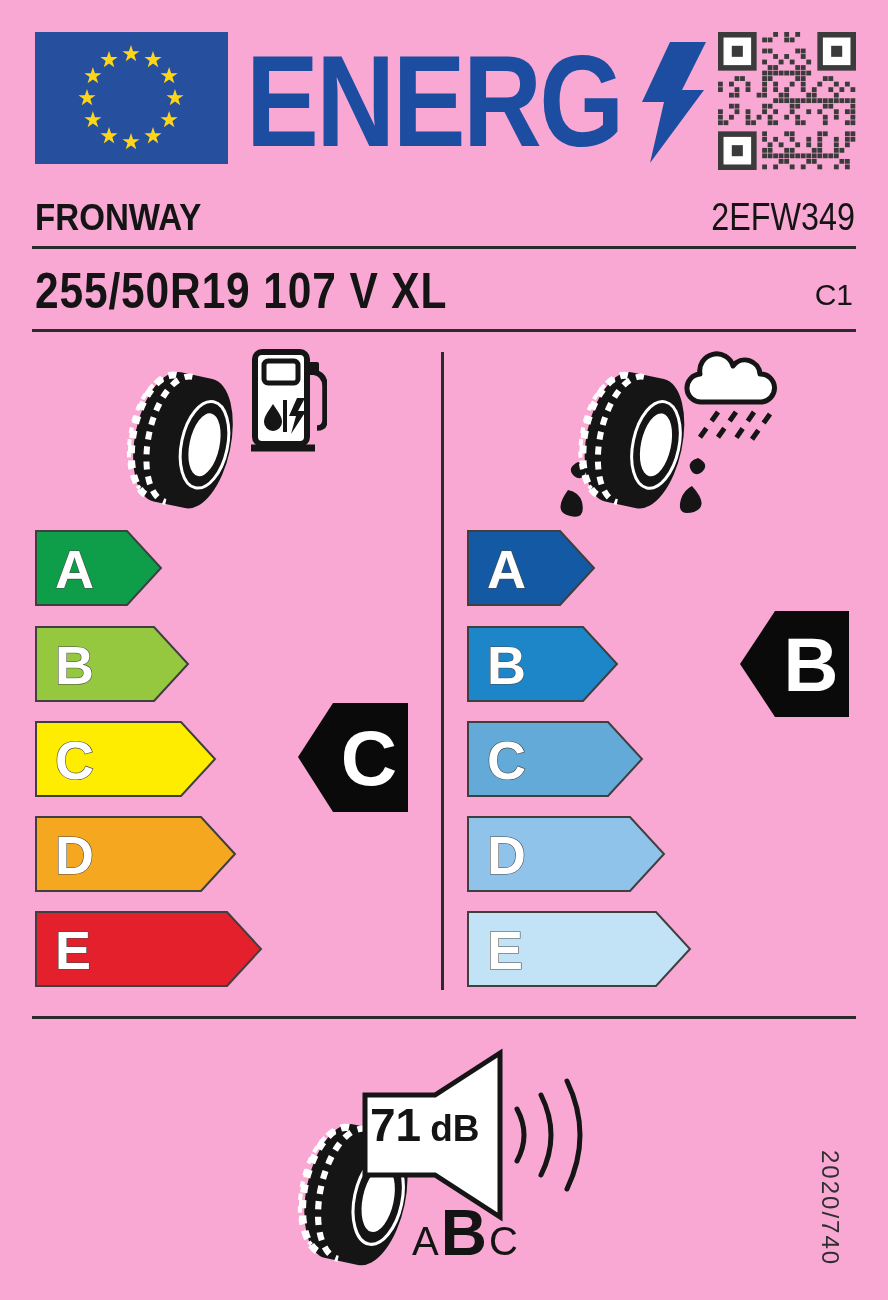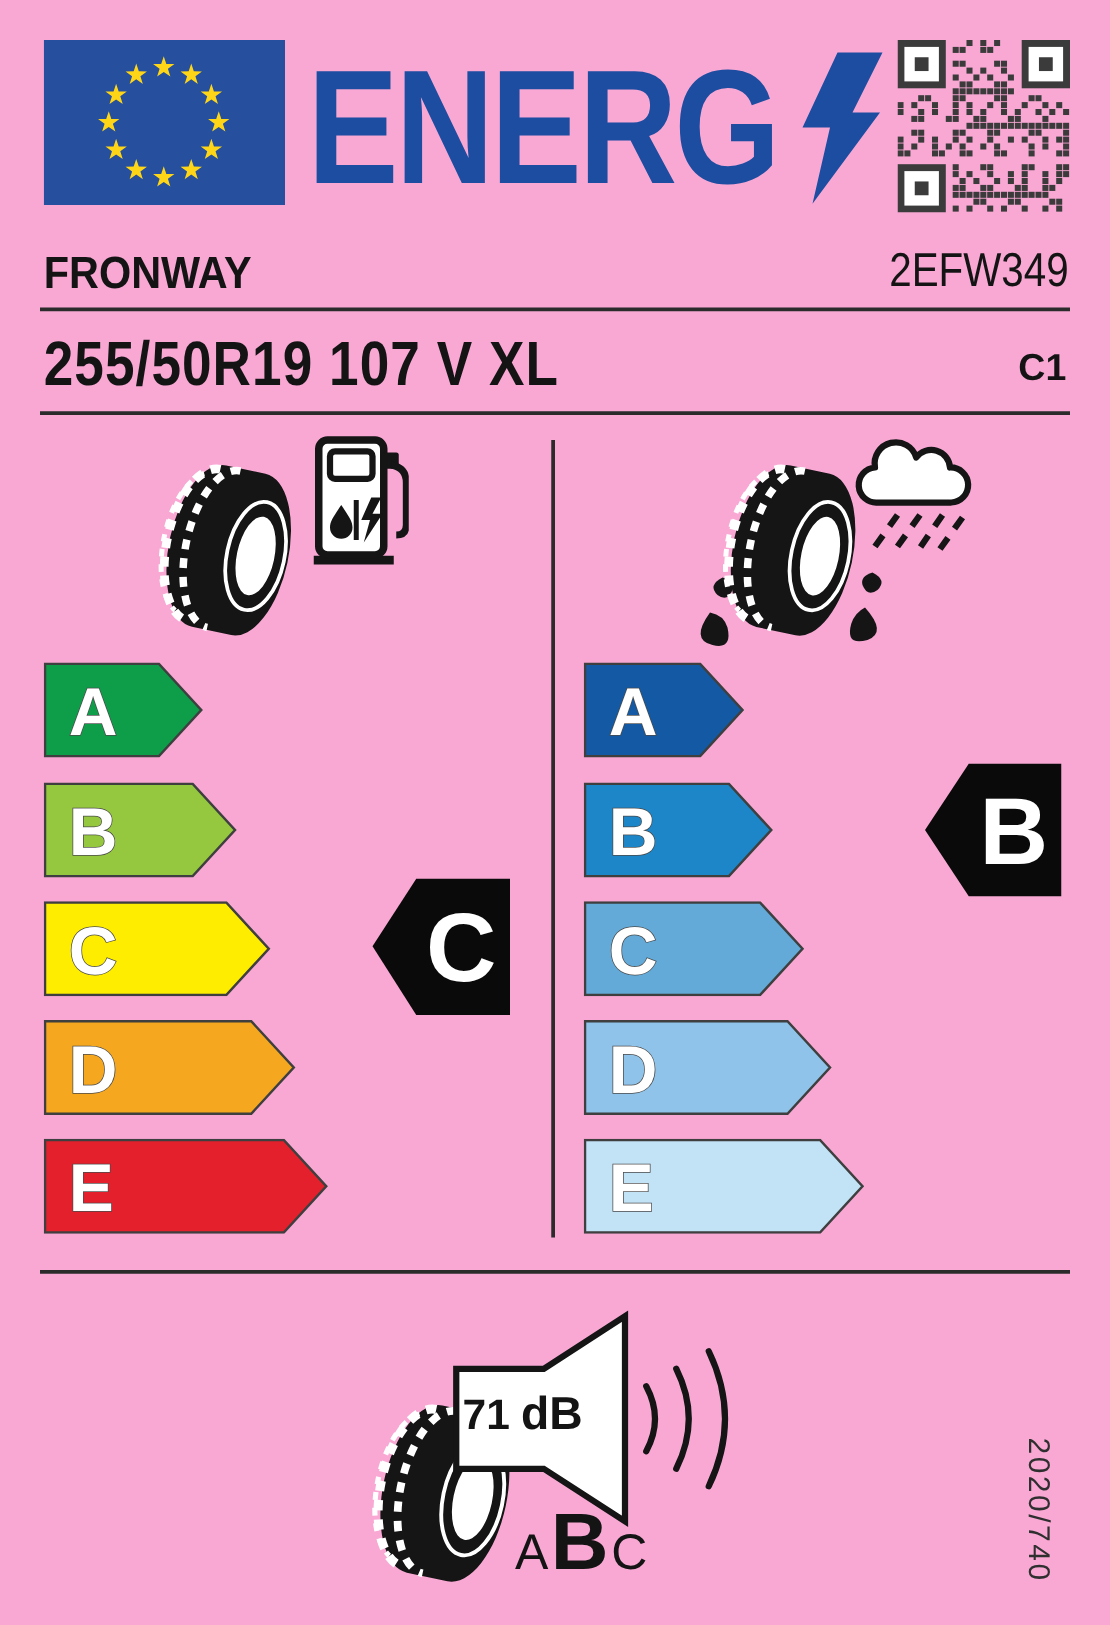--- a/index.html
+++ b/index.html
@@ -9,32 +9,32 @@
   
   #energ-text{left:246px;top:36px;font-size:130px;font-weight:bold;letter-spacing:-3px;
               color:#1d4da0;transform:scaleX(.84);transform-origin:left top;line-height:1;}
   
   #brand{left:35px;top:200px;font-size:36px;font-weight:bold;transform:scaleX(.92);
          transform-origin:left top;line-height:1;}
   #model-code{right:33px;top:198px;font-size:38px;font-weight:500;transform:scaleX(.85);
          transform-origin:right top;line-height:1;}
   #tyre-size{left:35px;top:266px;font-size:50px;font-weight:600;letter-spacing:1px;
          transform:scaleX(.85);transform-origin:left top;line-height:1;}
-  #tyre-class{right:35px;top:280px;font-size:30px;font-weight:700;line-height:1;}
+  #tyre-class{right:35px;top:280px;font-size:30px;font-weight:400;line-height:1;}
   .hrule{left:32px;width:824px;height:3px;background:#2b2b2b;}
   .vrule{left:441px;top:352px;width:3px;height:638px;background:#2b2b2b;}
   
   .band{position:absolute;height:76px;}
   .band svg{display:block;}
   .band text{fill:#fff;stroke:#4a4a4a;stroke-width:1.2px;paint-order:stroke;
              font-family:"Liberation Sans",sans-serif;font-weight:bold;font-size:54px;}
   .indicator text{fill:#fff;font-family:"Liberation Sans",sans-serif;font-weight:bold;}
   
   #db-text{left:370px;top:1102px;display:flex;align-items:baseline;gap:9px;z-index:4;}
-  #db-value{font-size:34px;font-weight:bold;line-height:1;margin-top:13px;}
+  #db-value{font-size:46px;font-weight:bold;line-height:1;}
   #db-unit{font-size:37px;font-weight:700;line-height:1;}
   #abc{left:412px;top:1198px;display:flex;align-items:baseline;gap:2px;z-index:4;}
   #abc .small{font-size:40px;font-weight:400;line-height:1.1;}
   #abc .big{font-size:64px;font-weight:bold;line-height:1.1;}
   #regulation{left:818px;top:1150px;writing-mode:vertical-rl;text-orientation:mixed;
               font-size:24px;letter-spacing:2px;color:#2f2f2f;line-height:1;}
   .z1{z-index:1}.z2{z-index:2}
 </style>
 </head>
 <body>

